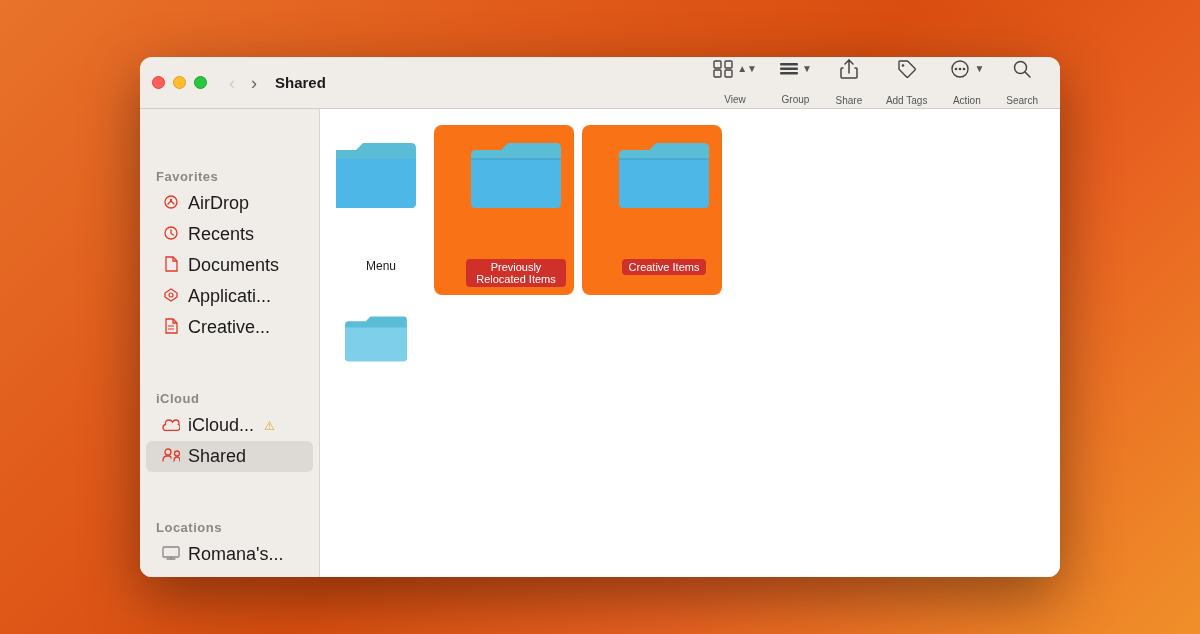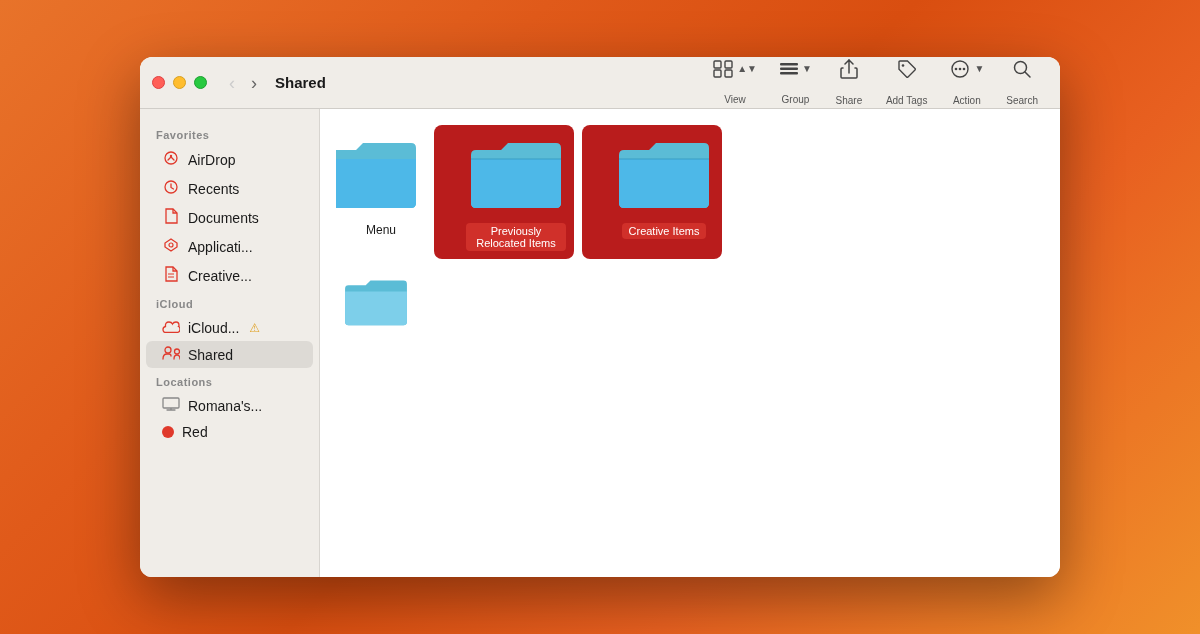--- a/index.html
+++ b/index.html
@@ -108,47 +108,48 @@
     
     .sidebar {
       width: 180px;
       background: #f0ede8;
       border-right: 1px solid #d8d5d0;
       padding: 12px 0;
       overflow-y: auto;
       flex-shrink: 0;
     }
     .sidebar-section-label {
-      font-size: 11px;
+      font-size: 13px;
       font-weight: 600;
       color: #888;
       padding: 8px 16px 4px 16px;
       letter-spacing: 0.5px;
       text-transform: none;
+      margin-top: 40px;
     }
     .sidebar-item {
       display: flex;
       align-items: center;
       padding: 5px 16px;
       cursor: pointer;
       border-radius: 6px;
       margin: 0 6px;
       gap: 8px;
     }
     .sidebar-item.active { background: rgba(0,0,0,0.08); }
     .sidebar-icon {
       font-size: 15px;
       width: 18px;
       text-align: center;
       flex-shrink: 0;
     }
     .sidebar-icon.red { color: #e0392b; }
     .sidebar-icon.gray { color: #888; }
     .sidebar-label {
-      font-size: 14px;
+      font-size: 18px;
       color: #1a1a1a;
       white-space: nowrap;
       overflow: hidden;
       text-overflow: ellipsis;
     }
     .icloud-warning {
       font-size: 12px;
       color: #e0a020;
       margin-left: 2px;
     }
@@ -164,22 +165,23 @@
       gap: 8px;
     }
     .folder-item {
       display: flex;
       flex-direction: column;
       align-items: center;
       width: 140px;
       padding: 10px 8px 8px 8px;
       border-radius: 8px;
       cursor: pointer;
-    }
-    .folder-item.highlighted { background: #b91c1c; padding-left: 32px; }
+      gap: 36px;
+    }
+    .folder-item.highlighted { background: #f97316; padding-left: 32px; }
     .folder-svg {
       width: 100px;
       height: 80px;
       margin-bottom: 8px;
     }
     .folder-label {
       font-size: 12px;
       color: #1a1a1a;
       text-align: center;
       word-break: break-word;

